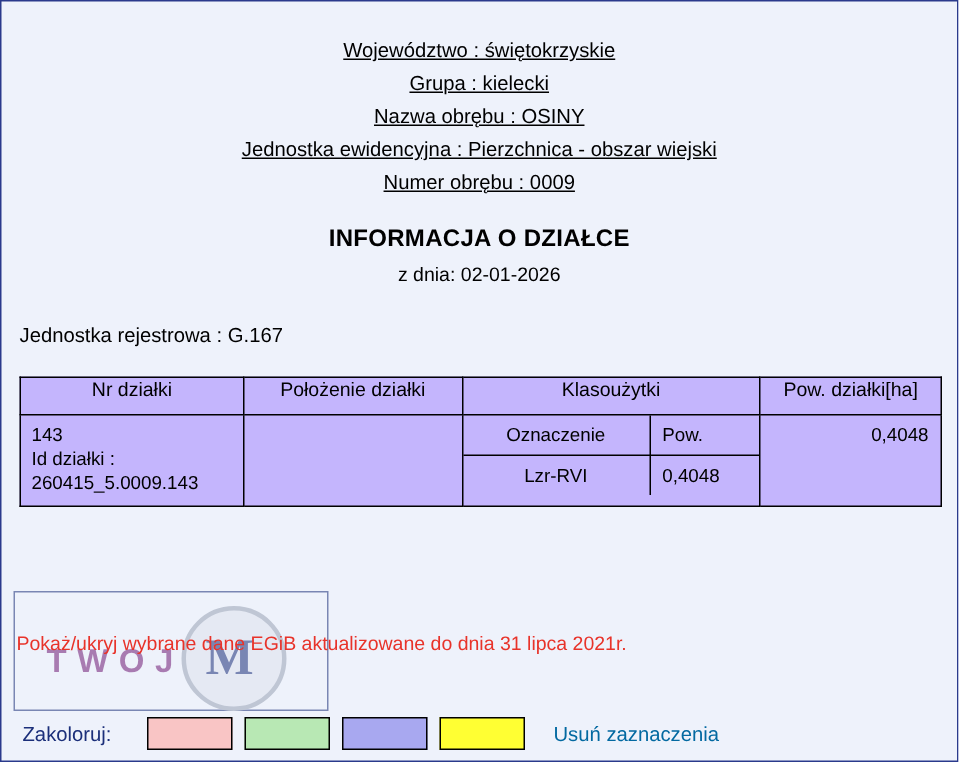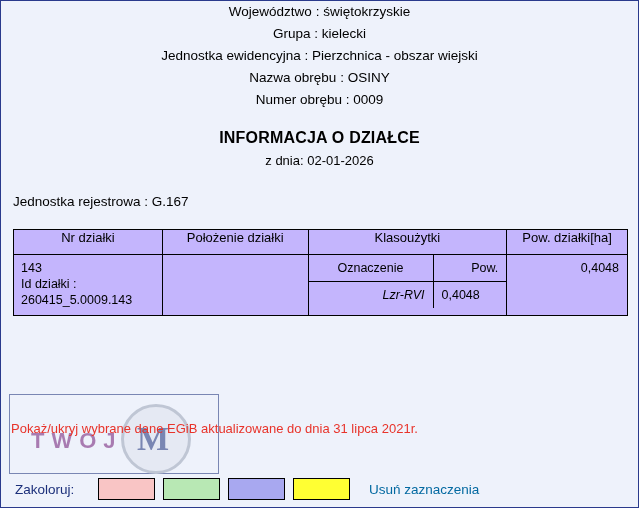--- a/index.html
+++ b/index.html
@@ -18,22 +18,23 @@
   .page {
     position: absolute;
     left: 0; top: 0;
     width: 639px;
     height: 508px;
     border: 1px solid #2a3a8c;
     box-sizing: border-box;
     background: #eef2fb;
   }
   .header-block {
-    padding-top: 0;
-    text-align: center;
+    padding-top: 22px;
+    text-align: center;
+    text-decoration: underline;
   }
   .header-line {
     font-size: 13.5px;
     line-height: 22px;
     white-space: nowrap;
   }
   .title {
     margin-top: 18px;
     text-align: center;
     font-size: 16px;
@@ -107,25 +108,24 @@
   }
   table.inner tr:last-child td {
     border-bottom: 0;
   }
   table.inner td.oz {
     width: 108px;
     border-right: 1px solid #000;
     text-align: center;
   }
   table.inner td.pw {
-    text-align: right;
+    text-align: left;
   }
   table.inner td.oz-l {
-    text-align: right;
-    font-style: italic;
+    text-align: center;
   }
   table.inner td.pw-l {
     text-align: left;
   }
   .kla-cellholder { padding: 0; }
   
   .watermark {
     position: absolute;
     left: 8px;
     top: 393px;
@@ -218,22 +218,22 @@
   }
 </style>
 </head>
 <body>
 
 <div class="page">
 
   <div class="header-block">
     <div class="header-line">Województwo : świętokrzyskie</div>
     <div class="header-line">Grupa : kielecki</div>
+    <div class="header-line">Nazwa obrębu : OSINY</div>
     <div class="header-line">Jednostka ewidencyjna : Pierzchnica - obszar wiejski</div>
-    <div class="header-line">Nazwa obrębu : OSINY</div>
     <div class="header-line">Numer obrębu : 0009</div>
   </div>
 
   <div class="title">INFORMACJA O DZIAŁCE</div>
   <div class="subtitle">z dnia: 02-01-2026</div>
 
   <div class="reg-block">
     <div class="reg-row">
       <span>Jednostka rejestrowa :</span>
       <span>G.167</span>

